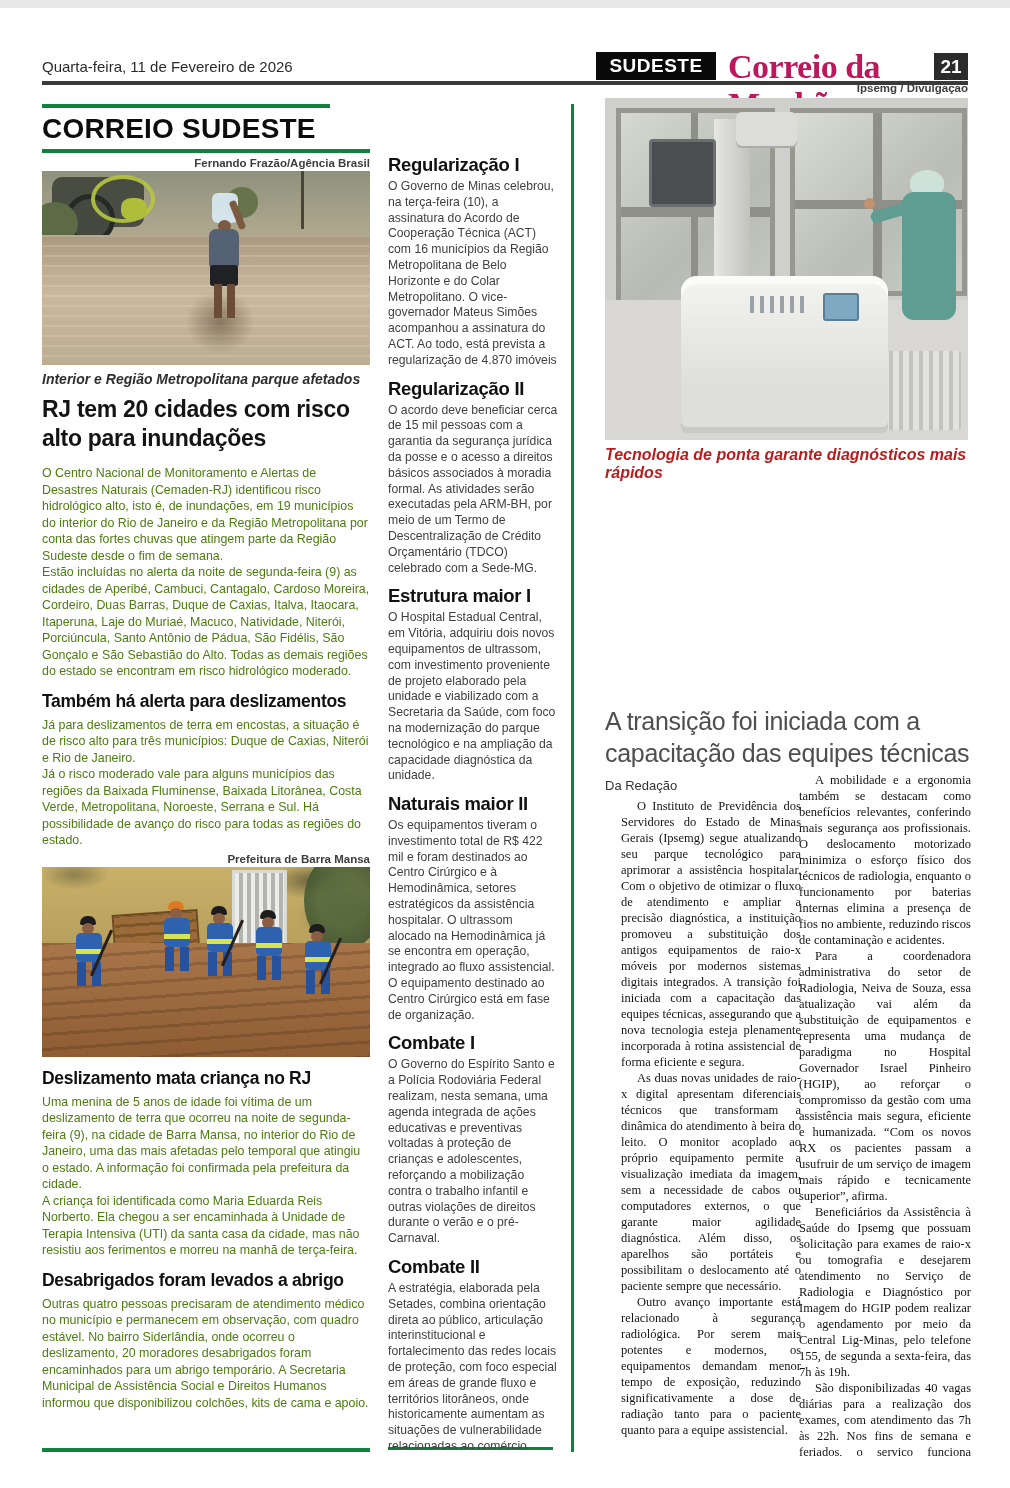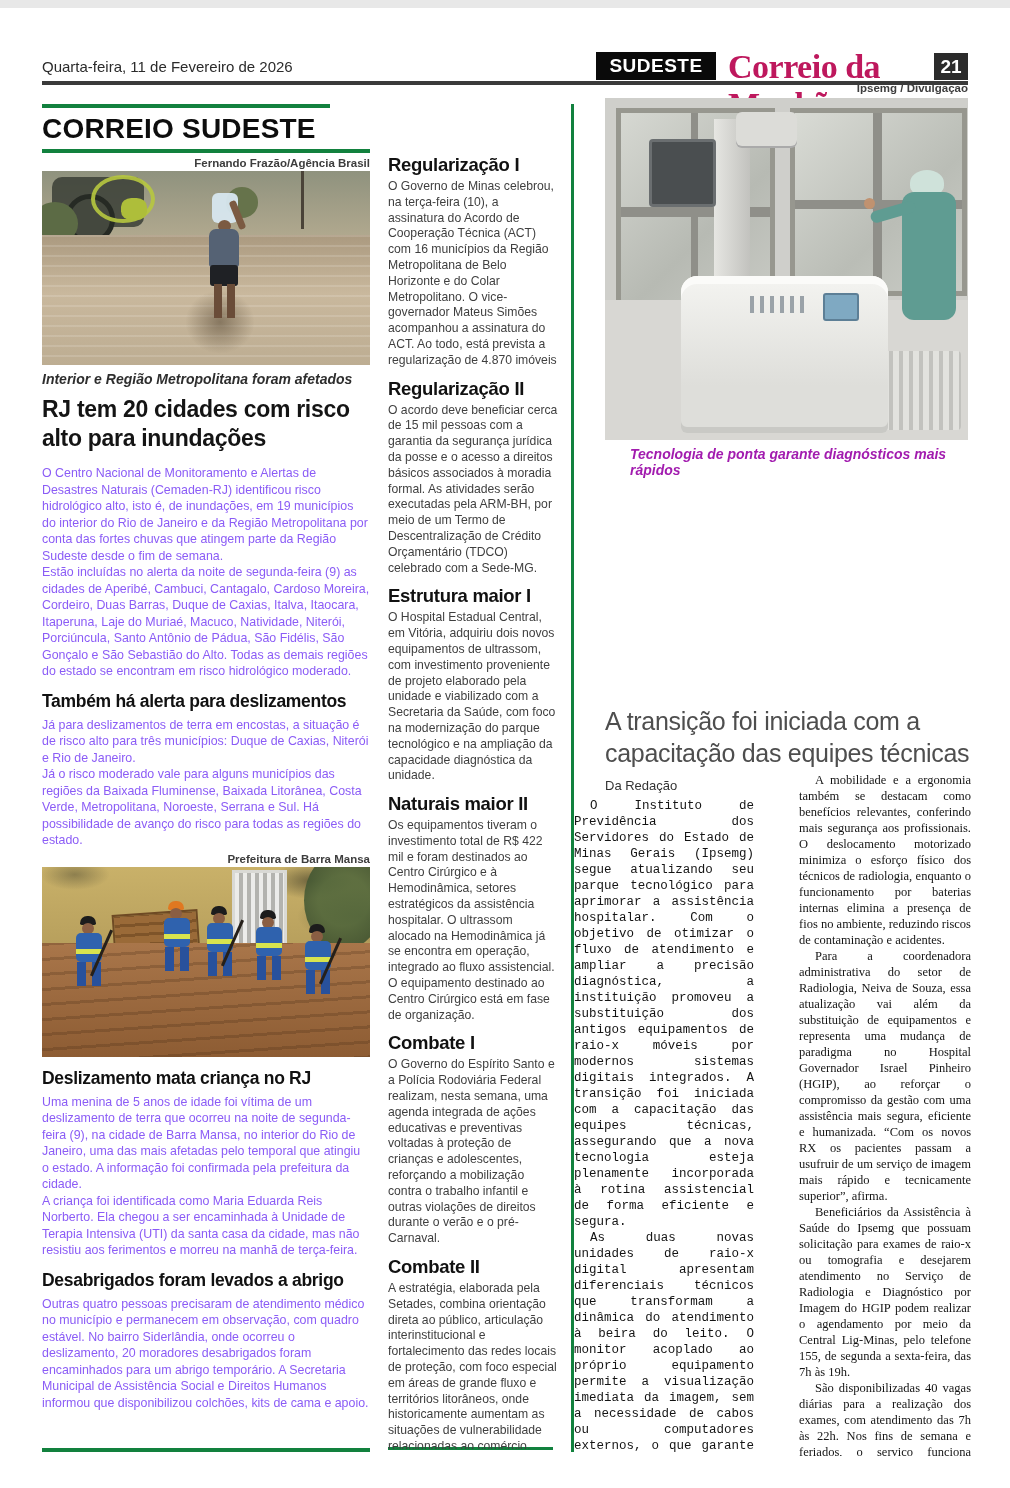--- a/index.html
+++ b/index.html
@@ -23,39 +23,39 @@
   .bline-mid{position:absolute;left:388px;top:1439px;width:165px;height:3px;}
 
   
   .col-left{position:absolute;left:42px;top:96px;width:328px;height:1346px;overflow:hidden;}
   .rule-top{width:288px;height:4px;}
   .rule-bot{width:328px;height:4px;}
   .banner-title{font-size:28px;font-weight:800;color:#0d0d0d;letter-spacing:.2px;padding:5px 0 4px;}
   .credit{font-size:11.5px;font-weight:700;color:#3d3d3d;text-align:right;margin:4px 0 2px;}
   .caption{font-size:14px;font-weight:700;font-style:italic;color:#2e2e2e;margin:6px 0 0;}
   .headline1{font-size:23px;line-height:29px;font-weight:700;color:#141414;margin:8px 0 12px;white-space:pre-line;letter-spacing:-.3px;}
-  .body p{margin:0;font-size:12.4px;line-height:16.5px;color:#8b5cf6;}
+  .body p{margin:0;font-size:12.4px;line-height:16.5px;color:#4d7c0f;}
   .subhead{font-size:17.5px;line-height:24px;font-weight:700;color:#111;margin:9px 0 4px;white-space:nowrap;letter-spacing:-.3px;}
 
   
   .col-mid{position:absolute;left:388px;top:145px;width:170px;height:1296px;overflow:hidden;}
   .col-mid h3{font-size:18.5px;line-height:23px;font-weight:700;color:#111;margin:8px 0 3px;letter-spacing:-.3px;}
   .col-mid h3:first-child{margin-top:0;}
   .col-mid p{margin:0 0 0;font-size:12.2px;line-height:15.8px;color:#3f3f3f;}
 
   
   .r-credit{position:absolute;left:605px;top:74px;width:363px;text-align:right;font-size:11.5px;font-weight:700;color:#3d3d3d;}
-  .r-caption{position:absolute;left:630px;top:438px;width:366px;font-size:14px;font-weight:700;font-style:italic;color:#a21caf;}
+  .r-caption{position:absolute;left:605px;top:438px;width:366px;font-size:16px;font-weight:700;font-style:italic;color:#b91c1c;}
   .r-headline{position:absolute;left:603px;top:460px;width:372px;font-size:45px;line-height:57px;font-weight:800;
               color:#0c0c0c;letter-spacing:-1.2px;white-space:pre-line;}
   .r-subhead{position:absolute;left:605px;top:697px;width:372px;font-size:25px;line-height:32px;color:#4e4e4e;white-space:pre-line;letter-spacing:-.3px;}
   .r-byline{position:absolute;left:605px;top:770px;font-size:13px;color:#333;}
   .r-col{position:absolute;width:180px;overflow:hidden;font-family:"Liberation Serif","DejaVu Serif",serif;}
   .r-col p{margin:0;font-size:12.5px;line-height:16px;color:#141414;text-align:justify;text-indent:16px;}
-  .r-col1{left:574px;top:790px;height:658px;font-family:Liberation Mono, monospace;}
+  .r-col1{left:621px;top:790px;height:658px;}
   .r-col2{left:799px;top:764px;width:172px;height:684px;}
 
   
   .photo{position:relative;overflow:hidden;}
   .photo *{position:absolute;}
 
   
   .photo1{width:328px;height:194px;background:#b9a88d;}
   .p1-back{left:0;top:0;right:0;height:33%;background:linear-gradient(#8f927e,#b0a88e);}
   .p1-machine{left:3%;top:3%;width:28%;height:26%;background:#3a3e36;border-radius:10px;opacity:.85;}
@@ -170,21 +170,21 @@
         <div class="p1-jug"></div>
         <div class="p1-head"></div>
         <div class="p1-arm"></div>
         <div class="p1-torso"></div>
         <div class="p1-shorts"></div>
         <div class="p1-legL"></div>
         <div class="p1-legR"></div>
       </div>
     </div>
 
-    <div class="caption">Interior e Região Metropolitana foram afetados</div>
+    <div class="caption">Interior e Região Metropolitana parque afetados</div>
 
     <h1 class="headline1">RJ tem 20 cidades com risco
 alto para inundações</h1>
     <div class="body">
       <p>O Centro Nacional de Monitoramento e Alertas de Desastres Naturais (Cemaden-RJ) identificou risco hidrológico alto, isto é, de inundações, em 19 municípios do interior do Rio de Janeiro e da Região Metropolitana por conta das fortes chuvas que atingem parte da Região Sudeste desde o fim de semana.</p>
       <p>Estão incluídas no alerta da noite de segunda-feira (9) as cidades de Aperibé, Cambuci, Cantagalo, Cardoso Moreira, Cordeiro, Duas Barras, Duque de Caxias, Italva, Itaocara, Itaperuna, Laje do Muriaé, Macuco, Natividade, Niterói, Porciúncula, Santo Antônio de Pádua, São Fidélis, São Gonçalo e São Sebastião do Alto. Todas as demais regiões do estado se encontram em risco hidrológico moderado.</p>
     </div>
 
     <h2 class="subhead">Também há alerta para deslizamentos</h2>
     <div class="body">

